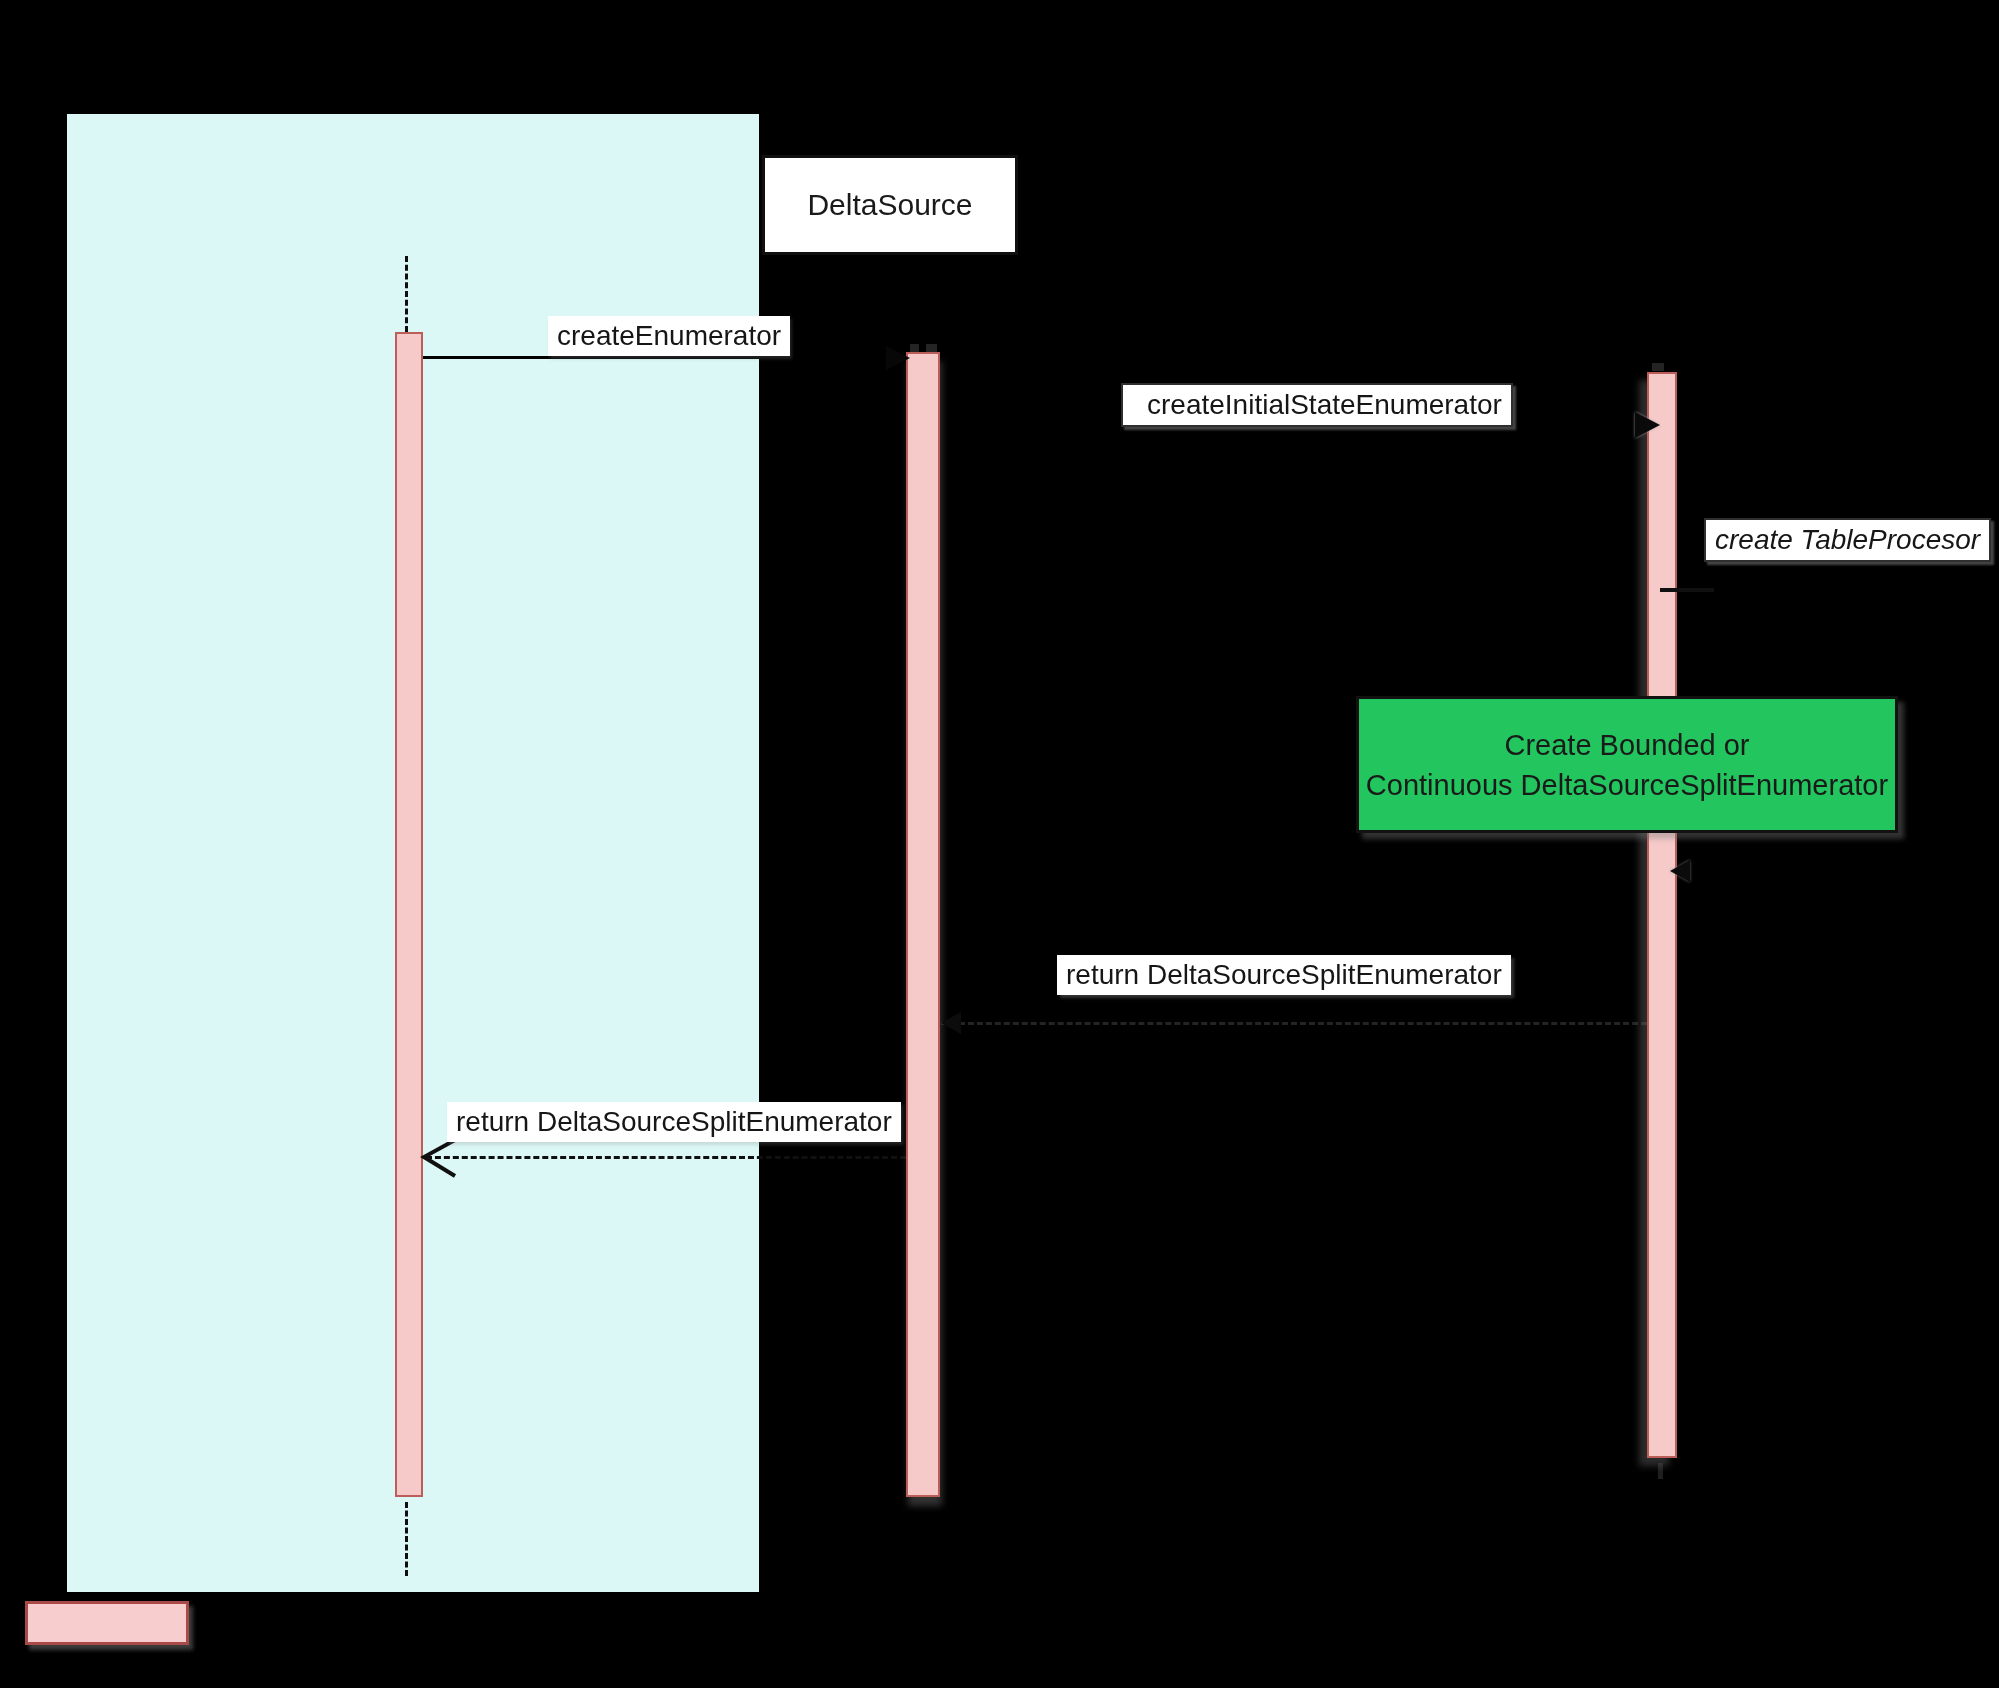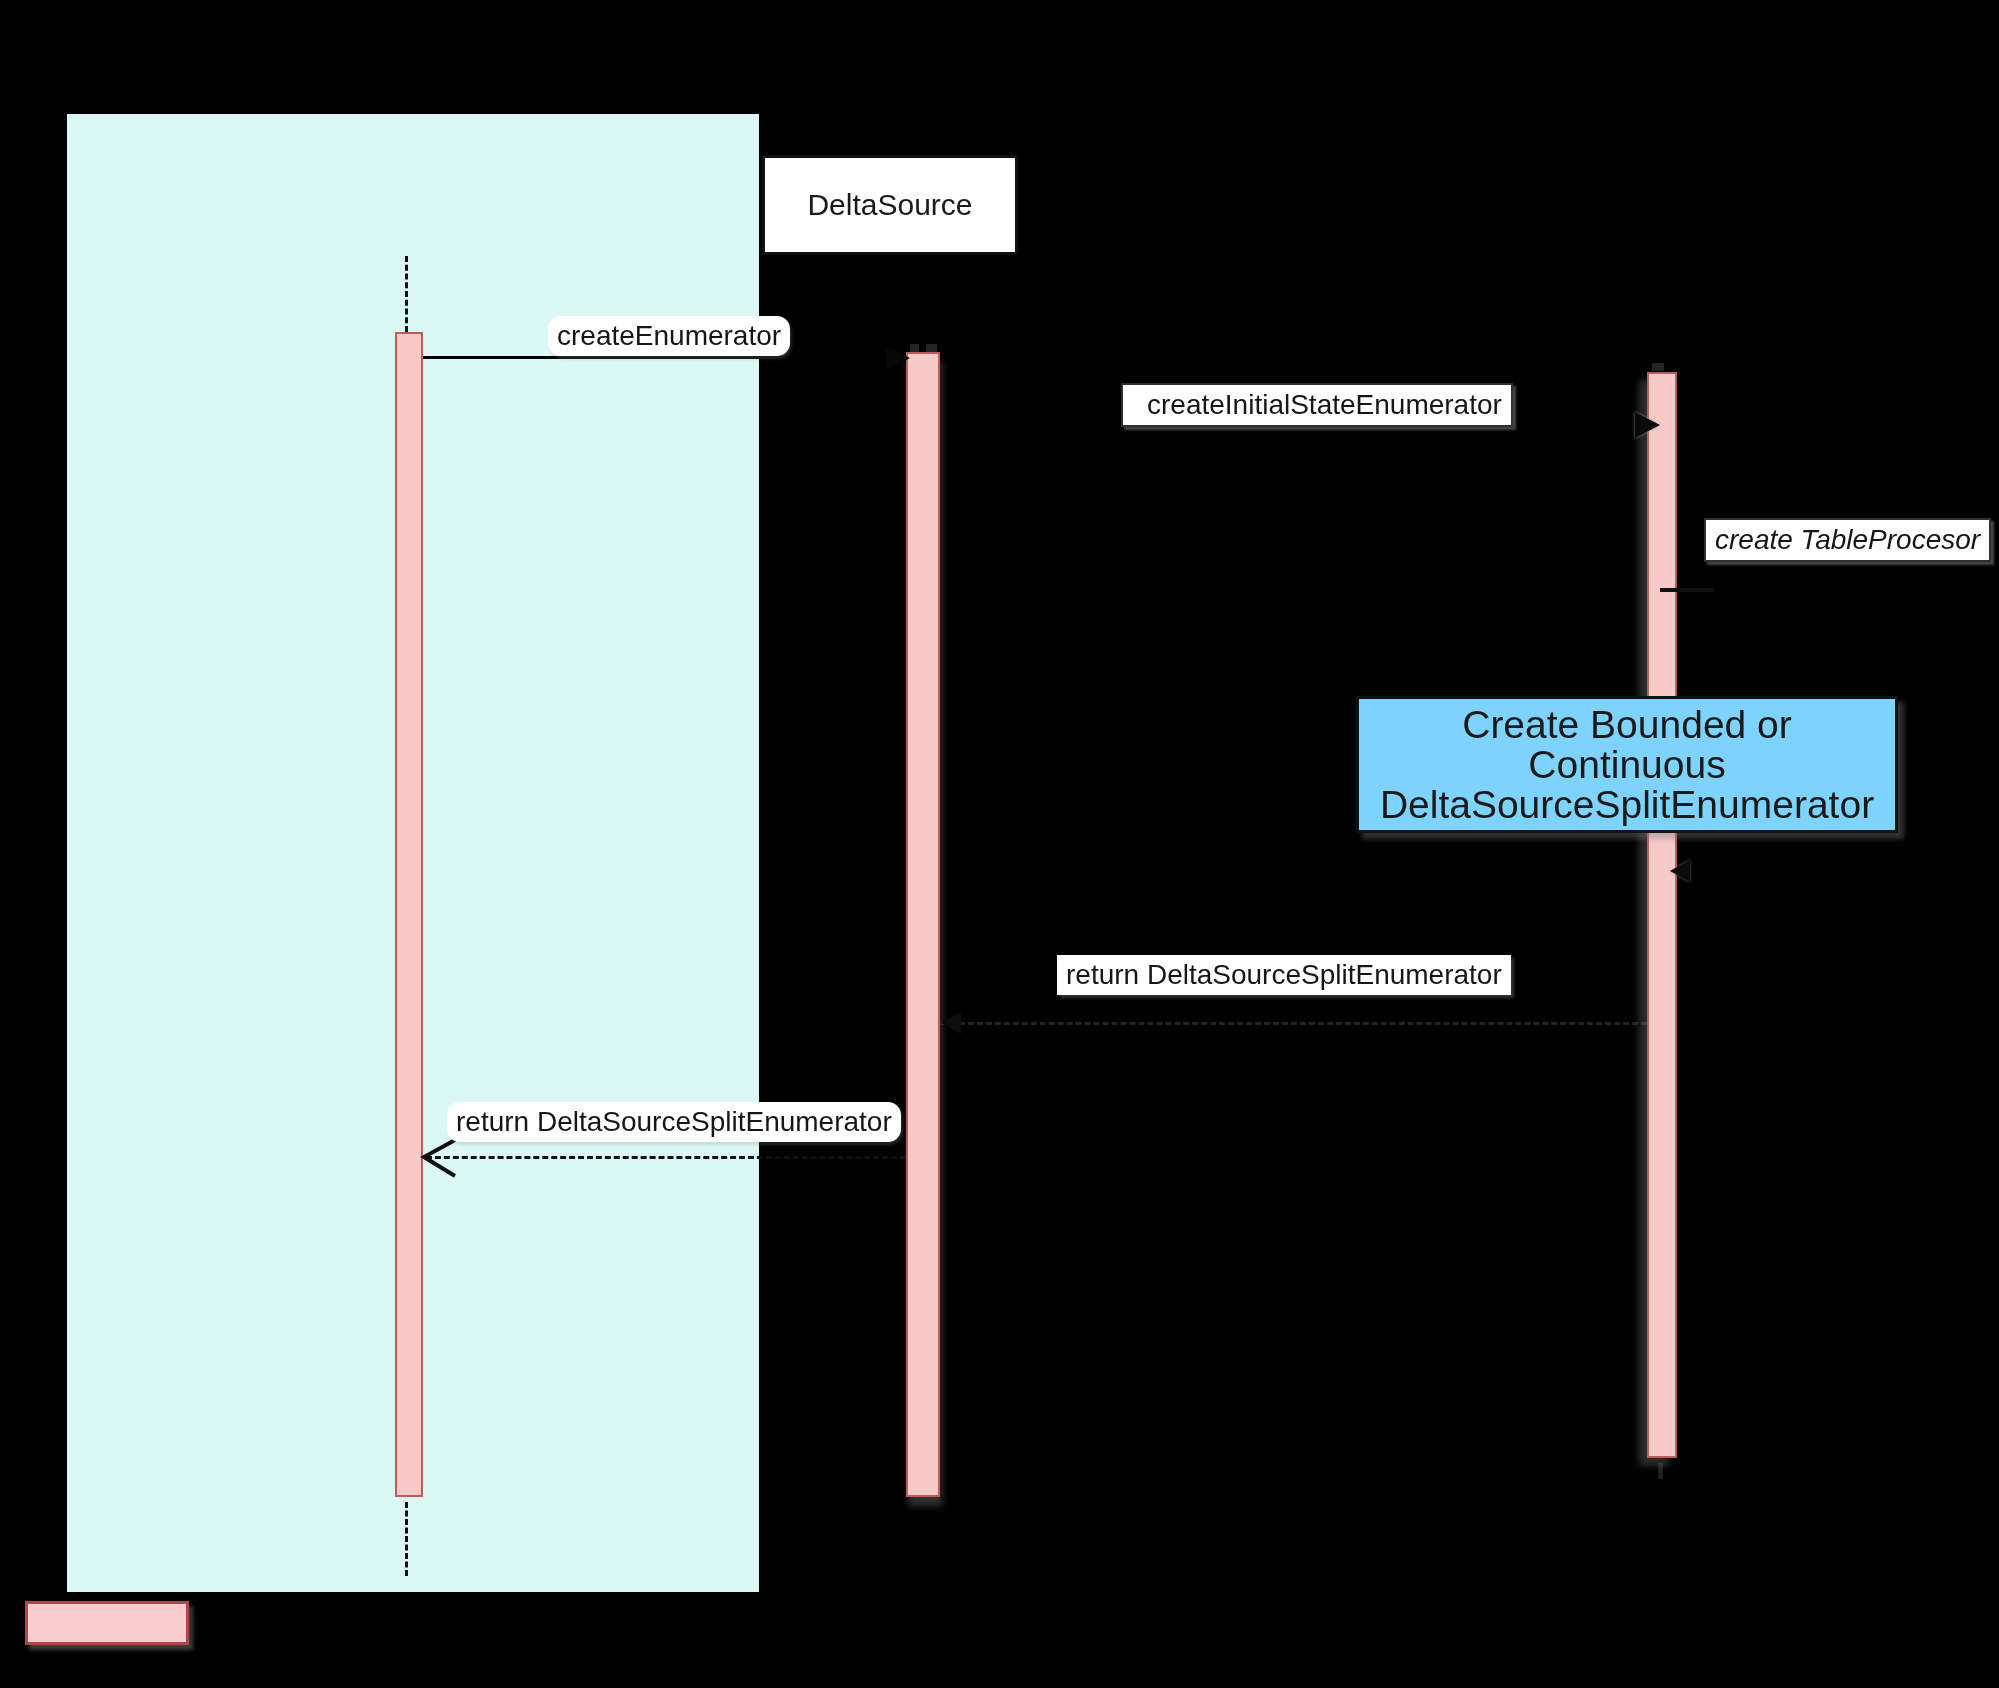--- a/index.html
+++ b/index.html
@@ -58,34 +58,34 @@
   .ah-self-loop{left:1670px;top:860px;border-right:20px solid #0b0b0b;filter:drop-shadow(0 0 1.5px rgba(150,150,150,0.7));}
   .ah-return-right{left:941px;top:1012px;border-right:20px solid #0c0c0c;}
   .open-ah{left:419px;top:1136px;z-index:4;}
 
   
   .msg-label{
     background:#ffffff;color:#161616;font-size:28px;line-height:32px;
     padding:4px 9px;white-space:nowrap;z-index:6;
     box-shadow:3px 3px 3px rgba(150,150,150,0.35);
   }
-  .msg-label.plain{box-shadow:2px 3px 3px rgba(140,140,140,0.25);border-radius:13px;}
+  .msg-label.plain{box-shadow:2px 3px 3px rgba(140,140,140,0.25);}
   .msg-label.bordered{border:2px solid #2f2f2f;box-shadow:3px 3px 2px rgba(150,150,150,0.45);}
   .lbl-create-enum{left:548px;top:316px;}
   .lbl-create-initial{left:1121px;top:383px;padding-left:24px;}
   .lbl-table-proc{left:1704px;top:518px;font-style:italic;}
   .lbl-return-right{left:1057px;top:955px;}
   .lbl-return-left{left:447px;top:1102px;}
 
   
   .note-box{
-    left:1356px;top:696px;width:542px;height:137px;background:#7dd3fc;
+    left:1356px;top:696px;width:542px;height:137px;background:#22c55e;
     border:3px solid #121212;z-index:5;box-sizing:border-box;
     display:flex;flex-direction:column;align-items:center;justify-content:center;
-    font-size:39px;line-height:40px;color:#1a1a1a;text-align:center;
+    font-size:29px;line-height:40px;color:#1a1a1a;text-align:center;
     box-shadow:6px 6px 5px rgba(125,125,125,0.4);
   }
 
   
   .legend-swatch{
     left:25px;top:1601px;width:158px;height:38px;background:#f8cdce;
     border:3px solid #a84b48;z-index:4;
     box-shadow:4px 5px 4px rgba(120,120,120,0.5);
   }
 </style>

